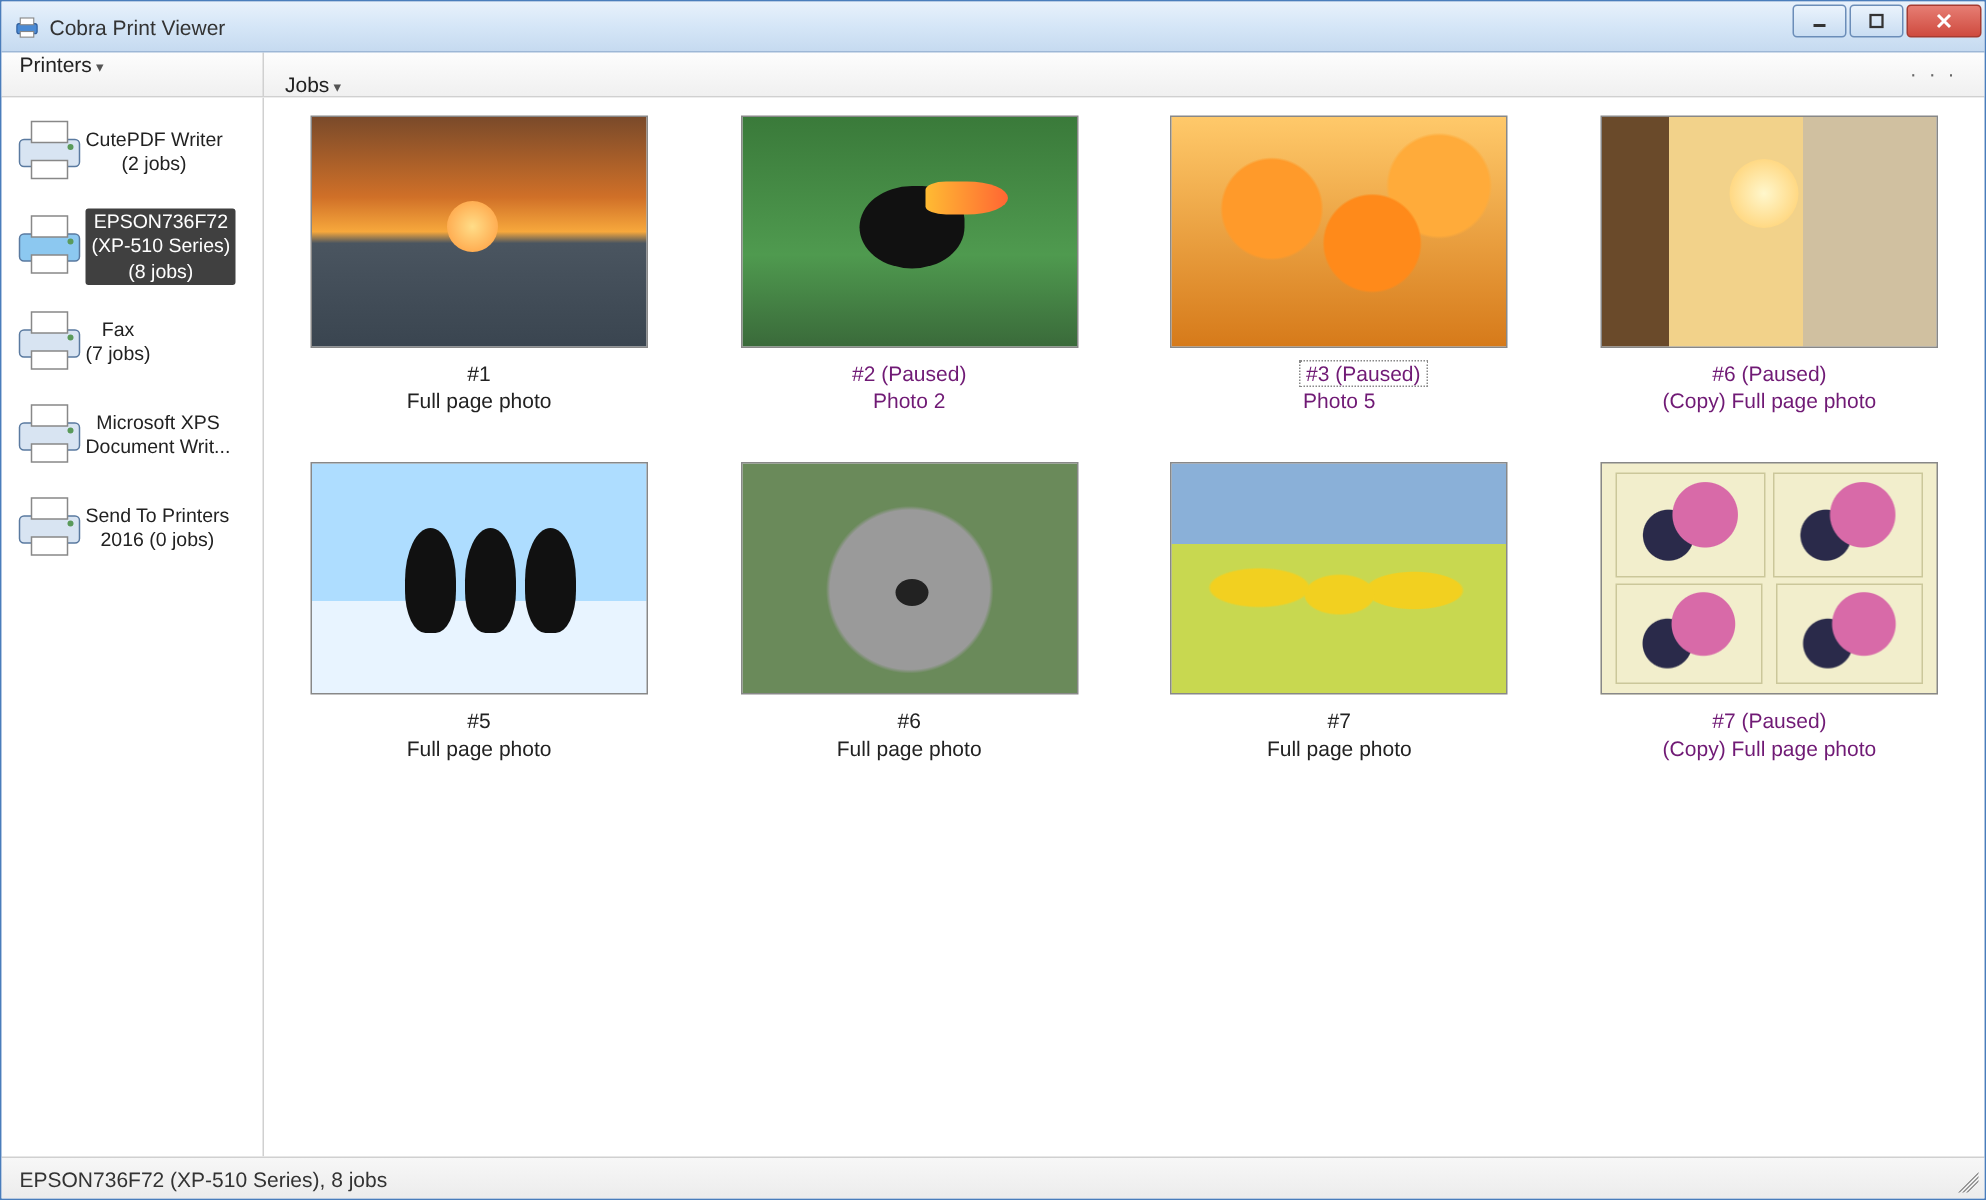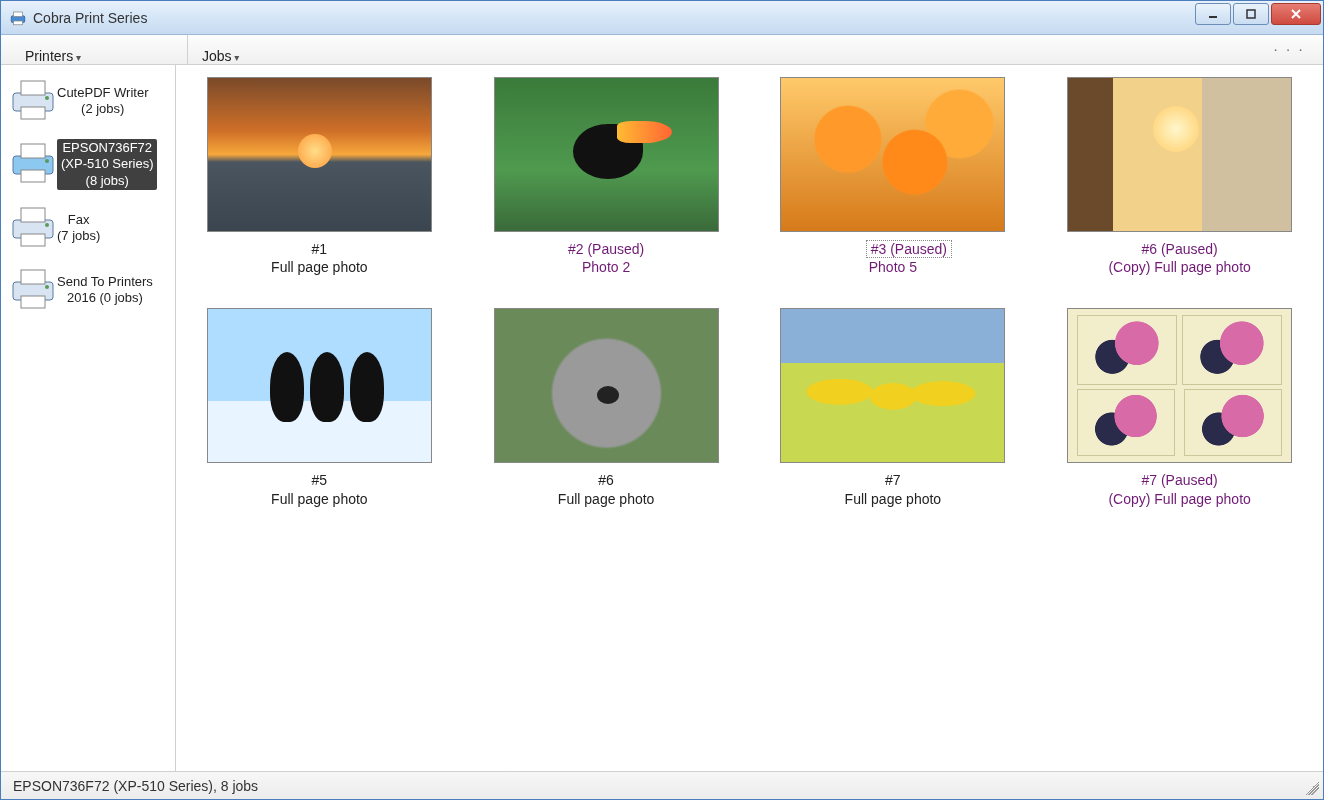--- a/index.html
+++ b/index.html
@@ -59,21 +59,21 @@
   .toolbar {
     height: 30px;
     background: linear-gradient(to bottom, #fdfdfd, #f0f0f0);
     border-bottom: 1px solid #d0d0d0;
     display: flex;
     align-items: stretch;
   }
   .toolbar .section-left {
     width: 175px;
     border-right: 1px solid #d0d0d0;
-    display: flex; align-items: flex-end; padding-left: 12px; margin-left: 12px;
+    display: flex; align-items: flex-start; padding-left: 12px;
   }
   .toolbar .section-right {
     flex: 1; display: flex; align-items: flex-end; padding-left: 14px;
     position: relative;
   }
   .toolbar .dropdown {
     font-size: 14px;
     color: #222;
     cursor: default;
   }
@@ -210,21 +210,21 @@
 </style>
 </head>
 <body>
 
 <div class="titlebar">
   <svg class="app-icon" viewBox="0 0 24 24">
     <rect x="3" y="9" width="18" height="9" rx="2" fill="#4a8ad4" stroke="#2a5a9a"></rect>
     <rect x="6" y="4" width="12" height="6" fill="#fff" stroke="#888"></rect>
     <rect x="6" y="16" width="12" height="5" fill="#fff" stroke="#888"></rect>
   </svg>
-  <span class="title">Cobra Print Series</span>
+  <span class="title">Cobra Print Viewer</span>
   <div class="win-controls">
     <div class="win-btn">
       <svg width="12" height="12" viewBox="0 0 12 12">
           <rect x="2" y="8" width="8" height="2" fill="#333"></rect>
         </svg>
     </div>
     <div class="win-btn">
       <svg width="12" height="12" viewBox="0 0 12 12">
           <rect x="2" y="2" width="8" height="8" fill="none" stroke="#333" stroke-width="1.5"></rect>
         </svg>
@@ -277,20 +277,29 @@
   </svg>
         <div class="plabel"><span>Fax</span><br><span>(7 jobs)</span></div>
       </div>
       <div class="printer-item">
         <svg class="printer-icon" viewBox="0 0 48 44">
     <rect class="body" x="4" y="16" width="40" height="18" rx="3" fill="#d8e4f2" stroke="#5a7aa0"></rect>
     <rect x="12" y="4" width="24" height="14" fill="#fff" stroke="#888"></rect>
     <rect x="12" y="30" width="24" height="12" fill="#fff" stroke="#888"></rect>
     <circle cx="38" cy="21" r="2" fill="#5a9a5a"></circle>
   </svg>
+        <div class="plabel"><span>Microsoft XPS</span><br><span>Document Writ...</span></div>
+      </div>
+      <div class="printer-item">
+        <svg class="printer-icon" viewBox="0 0 48 44">
+    <rect class="body" x="4" y="16" width="40" height="18" rx="3" fill="#d8e4f2" stroke="#5a7aa0"></rect>
+    <rect x="12" y="4" width="24" height="14" fill="#fff" stroke="#888"></rect>
+    <rect x="12" y="30" width="24" height="12" fill="#fff" stroke="#888"></rect>
+    <circle cx="38" cy="21" r="2" fill="#5a9a5a"></circle>
+  </svg>
         <div class="plabel"><span>Send To Printers</span><br><span>2016 (0 jobs)</span></div>
       </div>
     </div>
 
   <div class="jobs-area">
     <div class="jobs-grid" id="jobs-grid">
         <div class="job-item">
     <div class="thumb t-sunset"></div>
     <div class="job-labels">
       <span class="jnum">#1</span><br>

